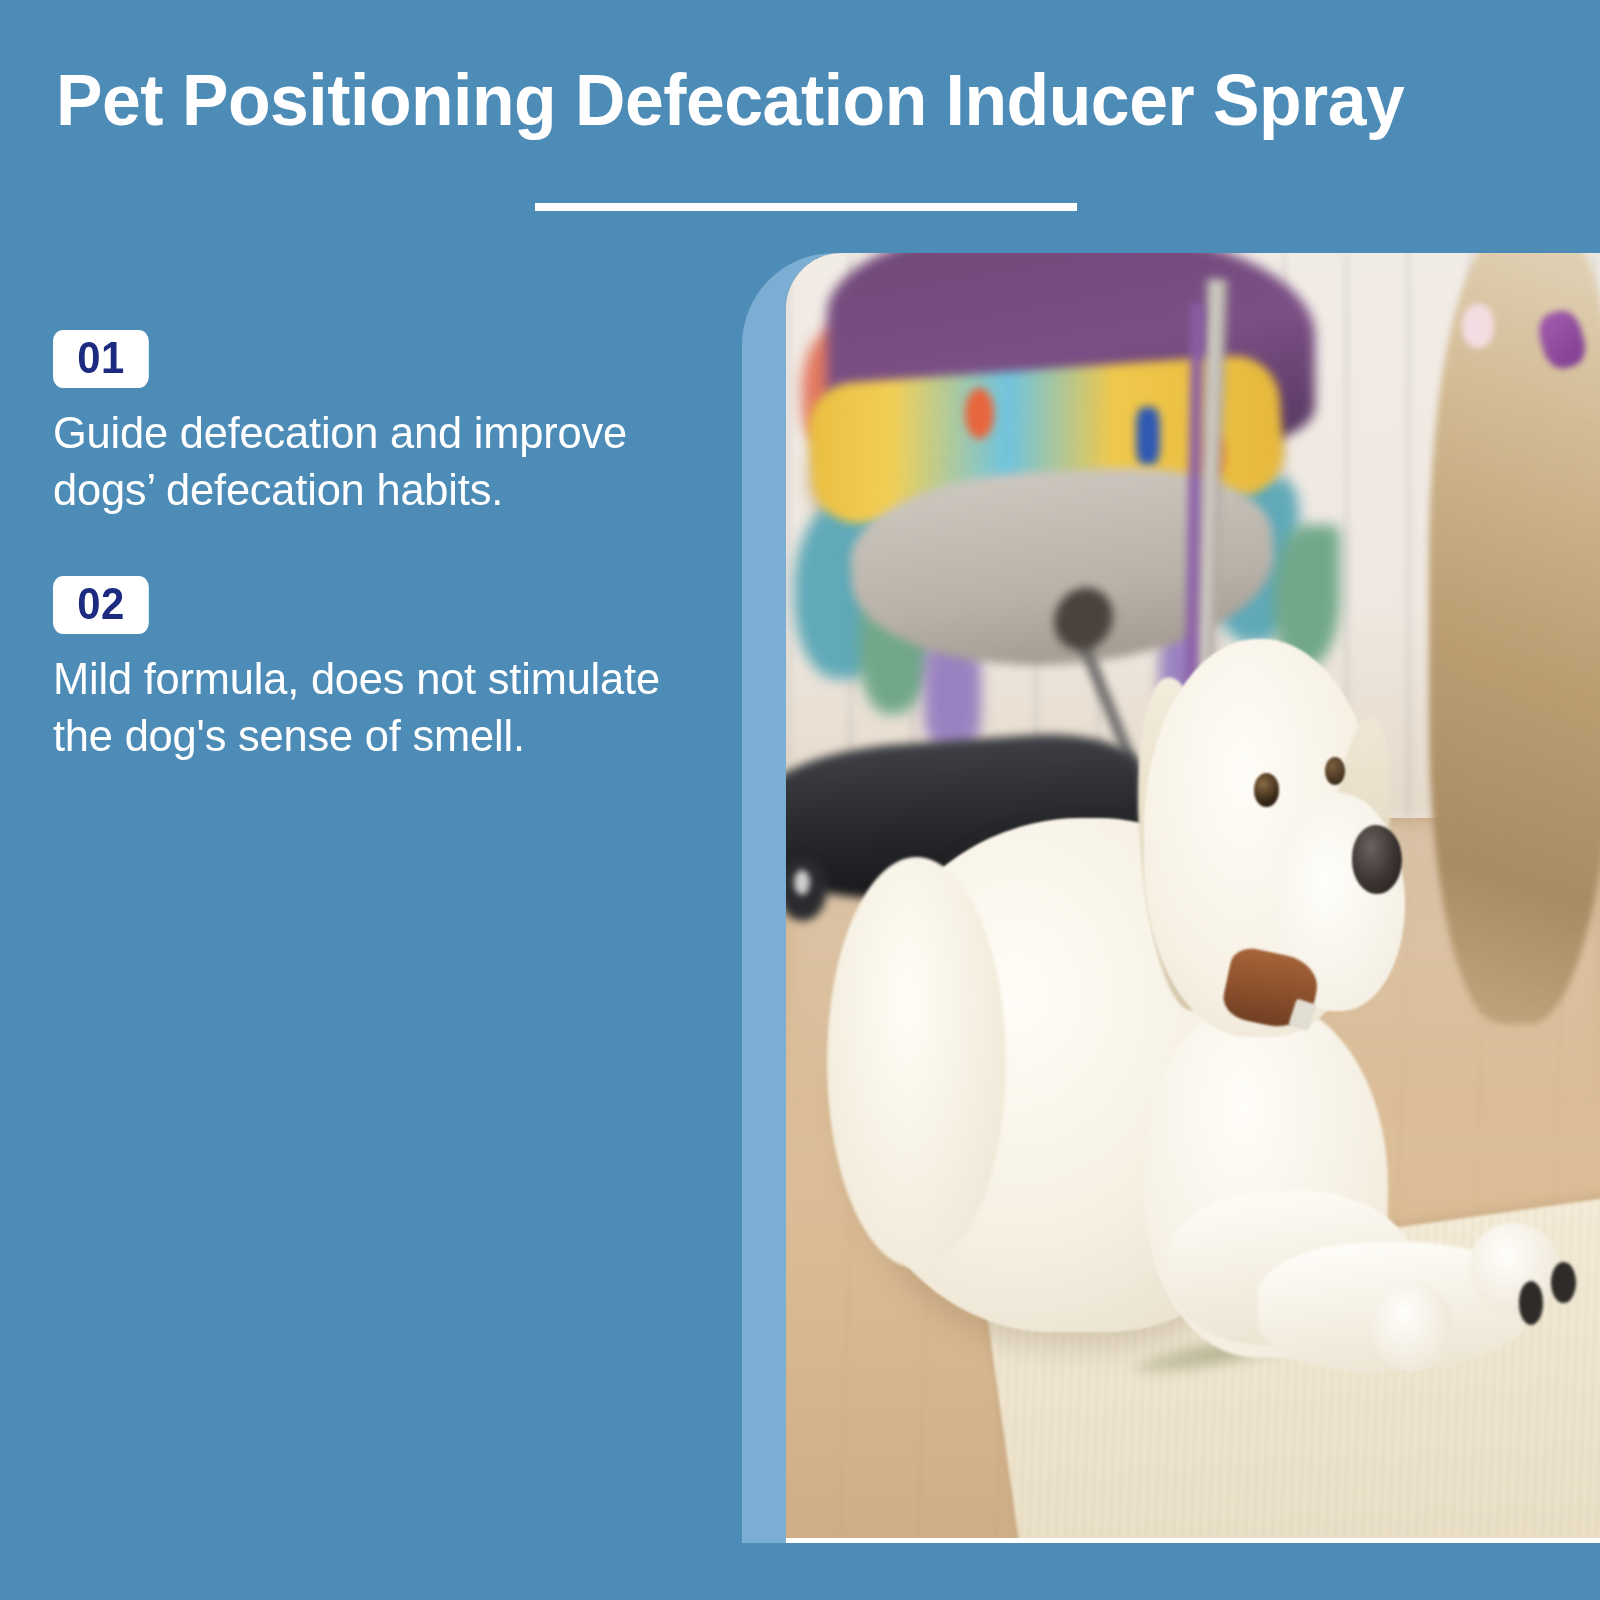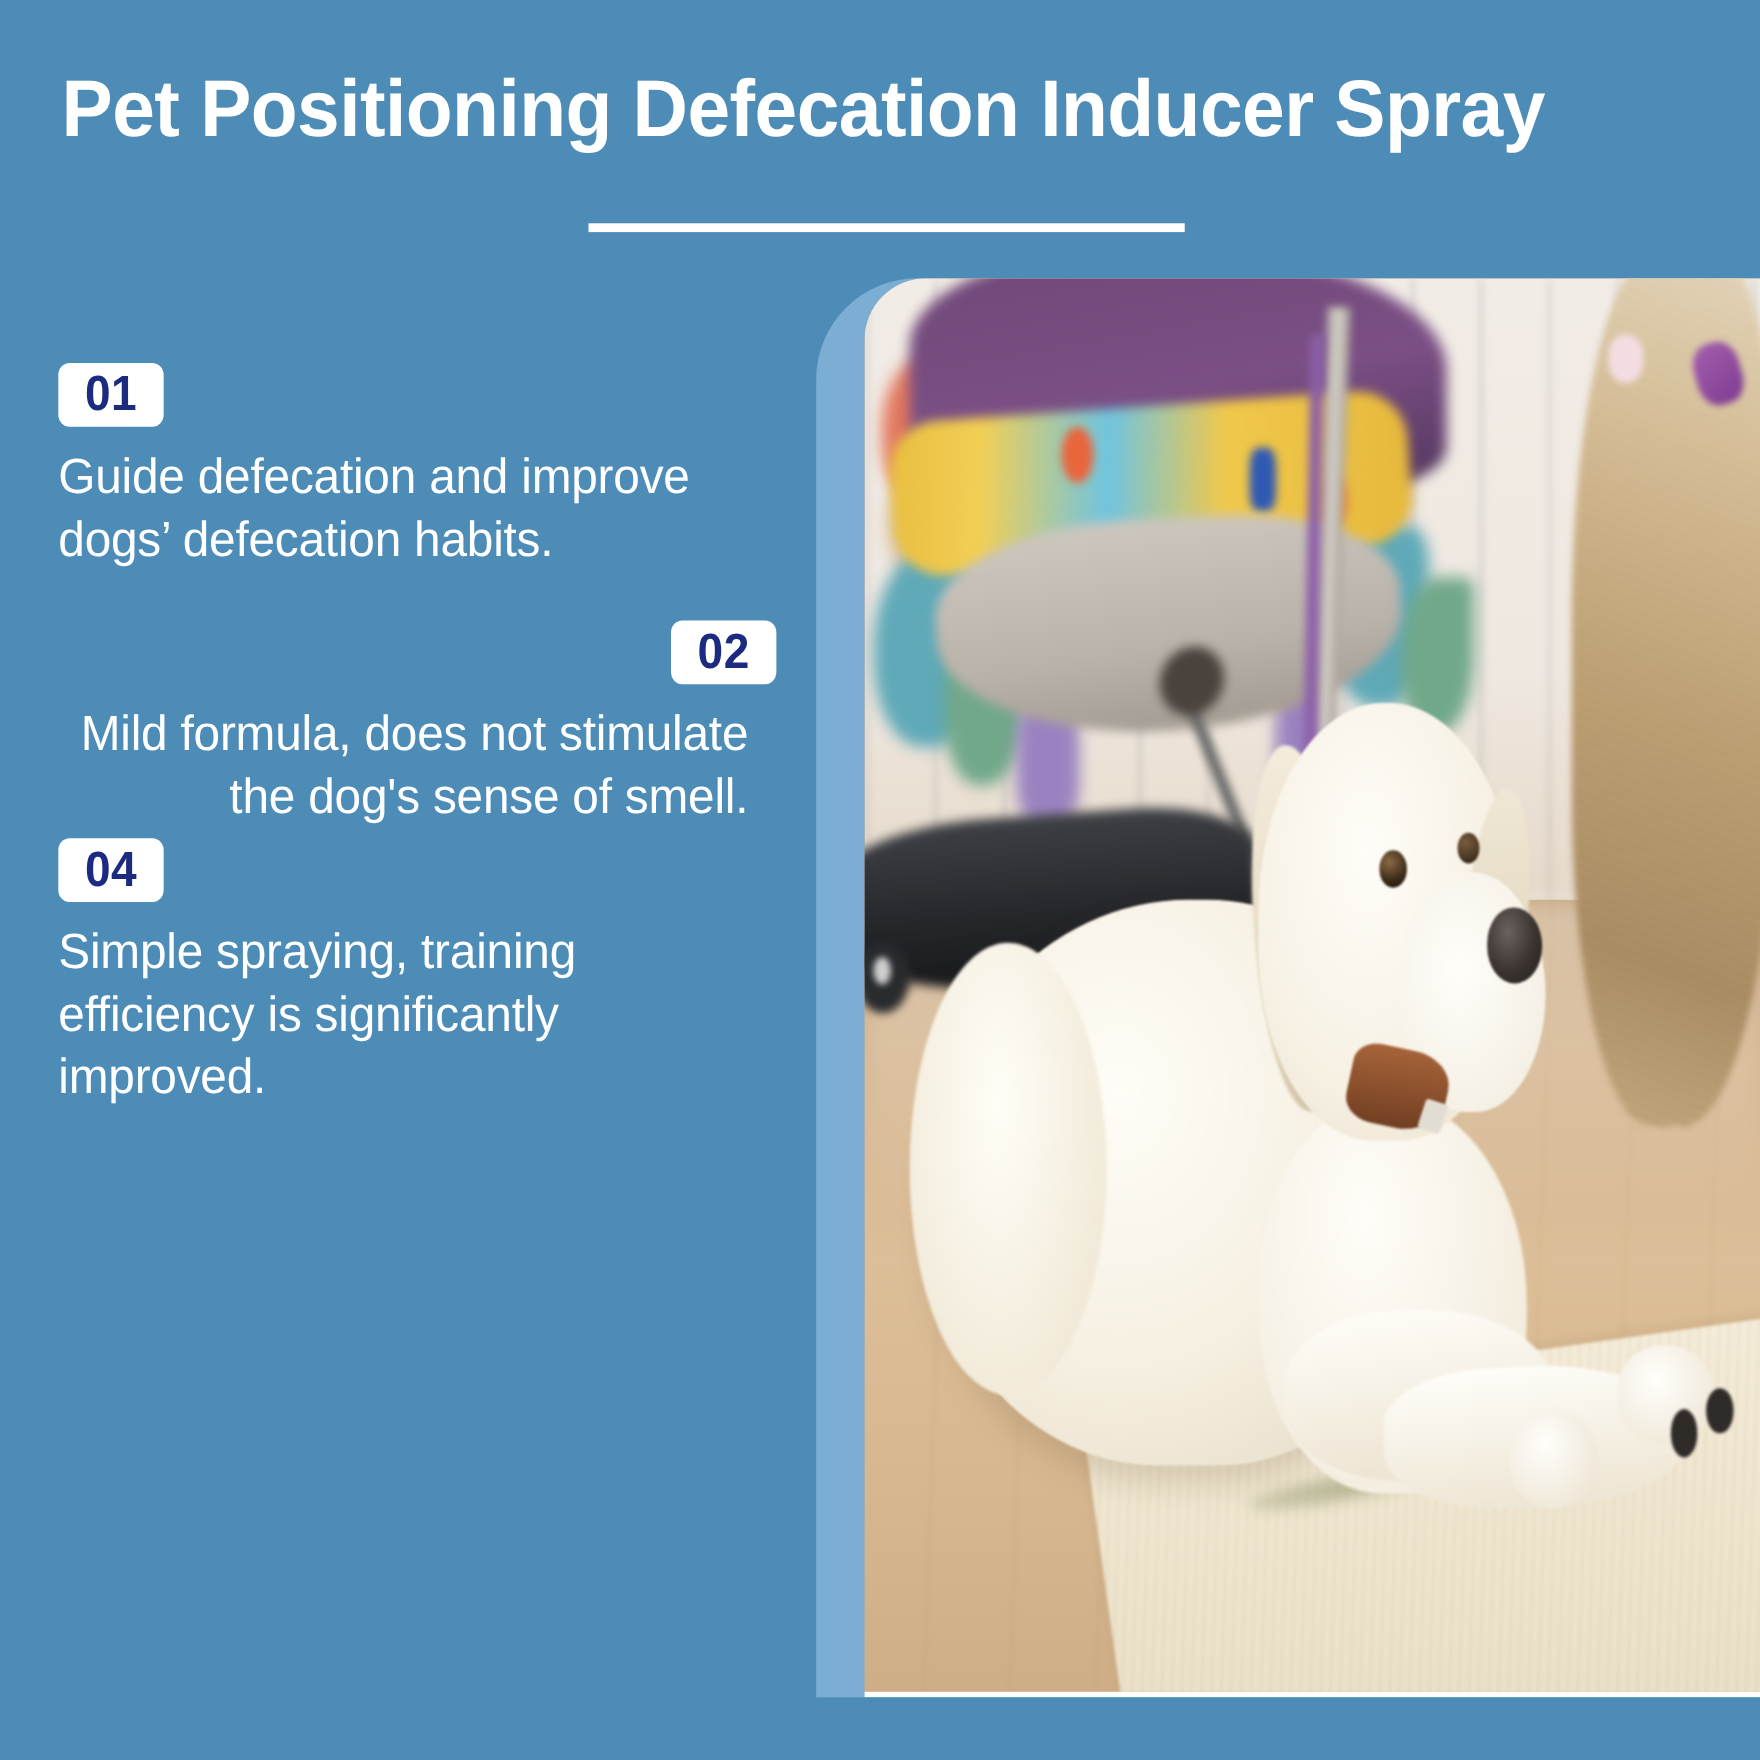--- a/index.html
+++ b/index.html
@@ -26,21 +26,21 @@
     position:absolute;left:535px;top:203px;width:542px;height:8px;
     background:#ffffff;
   }
 
   
   #features{
     position:absolute;left:53px;top:330px;width:660px;
   }
   .feature{position:relative;}
   .f1{margin-top:0px;}
-  .f2{margin-top:46px;text-align:right;}
+  .f2{margin-top:58px;}
   .f3{margin-top:10px;}
   .f4{margin-top:10px;}
 
   .badge{
     display:inline-block;
     background:#ffffff;border-radius:11px;
     padding:3px 26px 5px 26px;
     color:#1c2b80;
     font-size:45px;line-height:50px;font-weight:700;
     transform:scaleX(0.93);transform-origin:left center;
@@ -334,24 +334,20 @@
       <div class="badge">01</div>
       <div class="feature-text">Guide defecation and improve dogs’ defecation habits.</div>
     </div>
 
     <div class="feature f2">
       <div class="badge">02</div>
       <div class="feature-text">Mild formula, does not stimulate the dog's sense of smell.</div>
     </div>
 
 
-    <div class="feature f4">
-      <div class="badge">04</div>
-      <div class="feature-text">Simple spraying, training efficiency is significantly improved.</div>
-    </div>
 
   </div>
 
   <div id="photo-panel">
     <div id="photo">
       <div class="scene">
 
         <div class="curtain">
           <div class="curtain-folds"></div>
 

